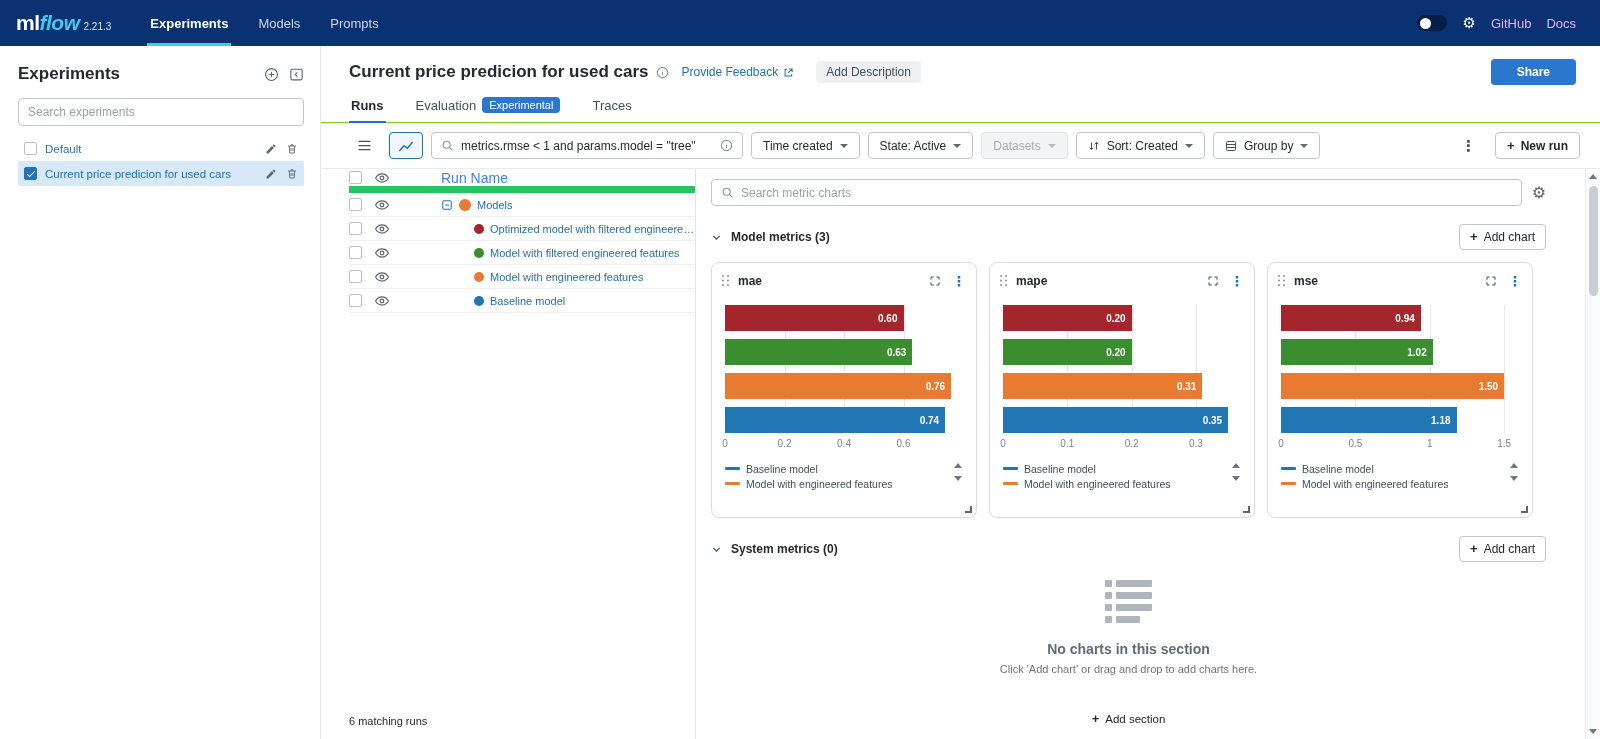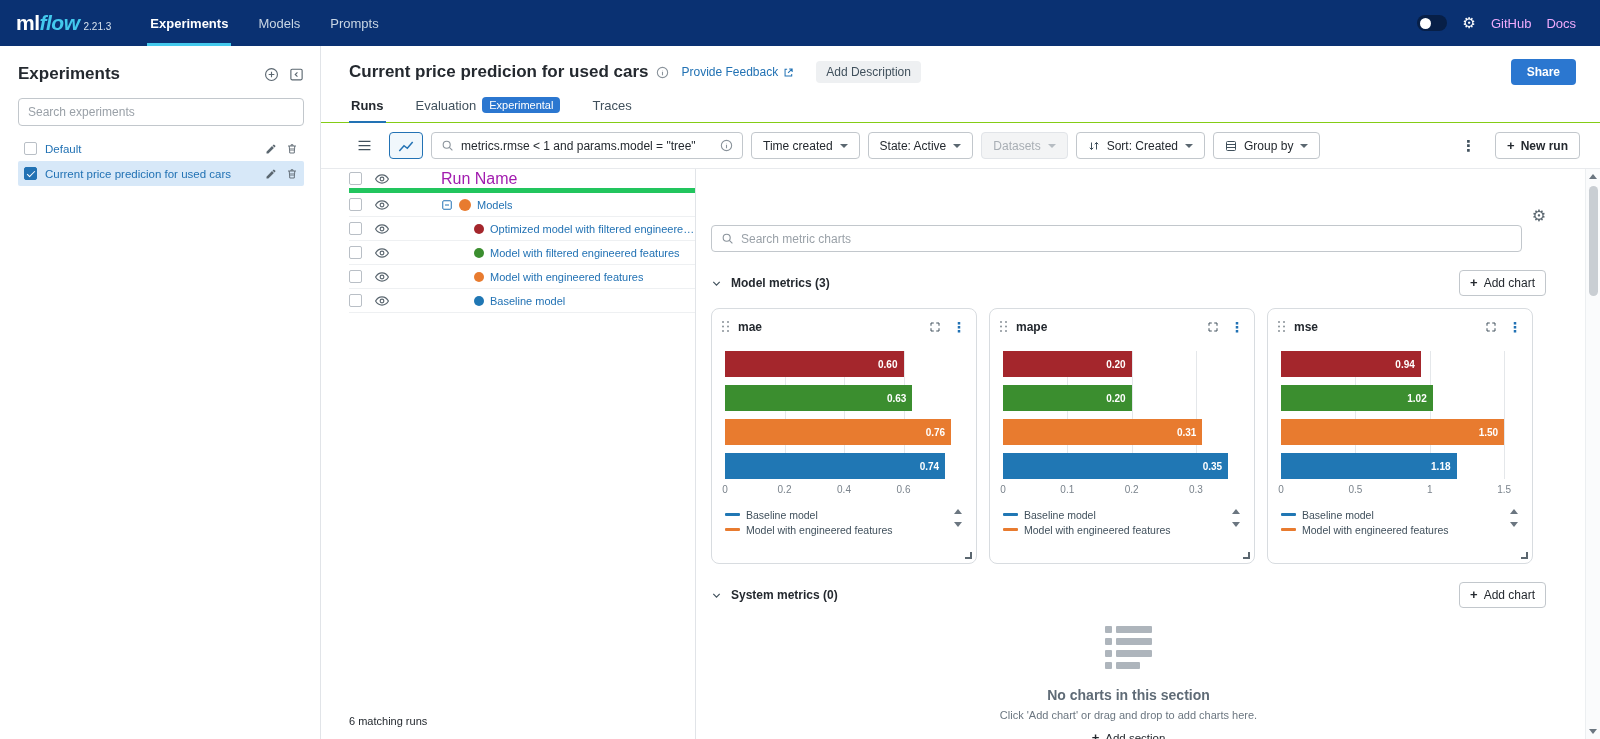--- a/index.html
+++ b/index.html
@@ -42,21 +42,21 @@
   .checkbox { width:13px; height:13px; border:1px solid #b9bfc6; border-radius:2px; background:#fff; flex-shrink:0; cursor:pointer; position:relative; }
   .checkbox.checked { background:#2272B4; border-color:#2272B4; }
   .checkbox.checked::after { content:""; position:absolute; left:4px; top:1px; width:3px; height:7px; border:solid #fff; border-width:0 1.5px 1.5px 0; transform:rotate(45deg); }
 
   
   .main { flex:1; min-width:0; display:flex; flex-direction:column; }
   .page-header { display:flex; align-items:center; padding:13px 24px 3px 28px; gap:8px; }
   .page-title { font-size:17px; font-weight:700; }
   .feedback { display:flex; align-items:center; gap:5px; color:#2272B4; font-size:12px; cursor:pointer; margin-left:4px; }
   .add-desc { font-size:12px; color:#40505c; background:#eef0f2; border:none; border-radius:4px; padding:4px 10px; margin-left:14px; cursor:pointer; }
-  .share-btn { margin-left:auto; background:#2B77D0; color:#fff; border:none; border-radius:4px; height:26px; padding:0 16px; font-size:12px; font-weight:600; cursor:pointer; }
+  .share-btn { margin-left:auto; background:#2B77D0; color:#fff; border:none; border-radius:4px; height:26px; padding:0 26px; font-size:12px; font-weight:600; cursor:pointer; }
   .tabs { display:flex; gap:28px; padding:5px 28px 0; border-bottom:1px solid #84cc16; }
   .tab { display:flex; align-items:center; gap:6px; padding:4px 2px 9px; font-size:13px; color:#40505c; cursor:pointer; position:relative; }
   .tab.active { color:#24292f; font-weight:600; }
   .tab.active::after { content:""; position:absolute; left:0; right:0; bottom:-1px; height:2.5px; background:#2272B4; }
   .badge { background:#2B77D0; color:#fff; font-size:11px; padding:2px 7px; border-radius:4px; font-weight:400; }
 
   
   .toolbar { display:flex; align-items:center; gap:8px; padding:9px 20px 9px 26px; }
   .view-btn { width:34px; height:27px; display:flex; align-items:center; justify-content:center; border-radius:4px; border:1px solid transparent; cursor:pointer; background:#fff; }
   .view-btn.active { border-color:#2272B4; background:#f0f7fc; }
@@ -69,34 +69,34 @@
   .tb-right { margin-left:auto; display:flex; align-items:center; gap:16px; }
   .kebab::before { content:"⋮"; }
   .kebab-btn { font-size:15px; color:#40505c; cursor:pointer; font-weight:700; padding:0 3px; }
   .new-run-btn { display:flex; align-items:center; gap:6px; height:27px; border:1px solid #c2c7cc; border-radius:4px; background:#fff; padding:0 11px; font-size:12px; font-weight:600; color:#24292f; cursor:pointer; }
   .plus-icon::before { content:"+"; font-size:13px; font-weight:600; line-height:1; }
 
   
   .content { flex:1; min-height:0; display:flex; border-top:1px solid #e8eaed; }
   .runs-panel { width:375px; flex-shrink:0; border-right:1px solid #e1e4e8; display:flex; flex-direction:column; padding-left:28px; }
   .run-row { display:flex; align-items:center; height:24px; border-bottom:1px solid #eef0f2; }
-  .run-row.head { color:#a21caf; border-bottom:5px solid #22c55e; font-size:16px; }
+  .run-row.head { color:#3b82f6; border-bottom:7px solid #22c55e; font-size:14px; }
   .cell-cb { width:26px; display:flex; }
   .cell-eye { width:27px; display:flex; }
   .cell-name { flex:1; display:flex; align-items:center; gap:6px; padding-left:39px; min-width:0; }
   .run-row.child .cell-name { padding-left:72px; }
   .run-link { color:#2272B4; white-space:nowrap; overflow:hidden; text-overflow:ellipsis; cursor:pointer; font-size:11px; }
   .dot { width:10px; height:10px; border-radius:50%; flex-shrink:0; }
   .model-circle { width:12px; height:12px; border-radius:50%; flex-shrink:0; }
   .runs-footer { margin-top:auto; padding:10px 0 12px; font-size:11px; color:#24292f; }
 
   
   .charts-panel { flex:1; min-width:0; position:relative; padding:10px 54px 0 15px; display:flex; flex-direction:column; overflow:hidden; }
   .cp-search-row { display:flex; align-items:center; gap:10px; }
-  .cp-search { flex:1; display:flex; align-items:center; gap:7px; height:27px; border:1px solid #c2c7cc; border-radius:4px; padding:0 9px; background:#fff;margin-top:46px; }
+  .cp-search { flex:1; display:flex; align-items:center; gap:7px; height:27px; border:1px solid #c2c7cc; border-radius:4px; padding:0 9px; background:#fff; }
   .cp-search input { border:none; outline:none; flex:1; font-size:12px; font-family:inherit; min-width:0; }
   .cp-search input::placeholder, .tb-search input::placeholder { color:#9aa1a8; }
   .cp-gear { font-size:16px; color:#5b6770; cursor:pointer; }
   .section-head { display:flex; align-items:center; gap:9px; margin-top:18px; }
   .section-title { font-size:12px; font-weight:700; color:#24292f; cursor:pointer; }
   .add-chart-btn { margin-left:auto; display:flex; align-items:center; gap:6px; height:26px; border:1px solid #c2c7cc; border-radius:4px; background:#fff; padding:0 10px; font-size:12px; color:#24292f; cursor:pointer; }
   .cards-row { display:flex; gap:12px; margin-top:12px; }
   .chart-card { width:266px; height:256px; border:1px solid #d8dce0; border-radius:8px; background:#fff; position:relative; display:flex; flex-direction:column; }
   .card-head { display:flex; align-items:center; gap:8px; padding:10px 10px 0; }
   .card-title { font-size:12px; font-weight:600; }

